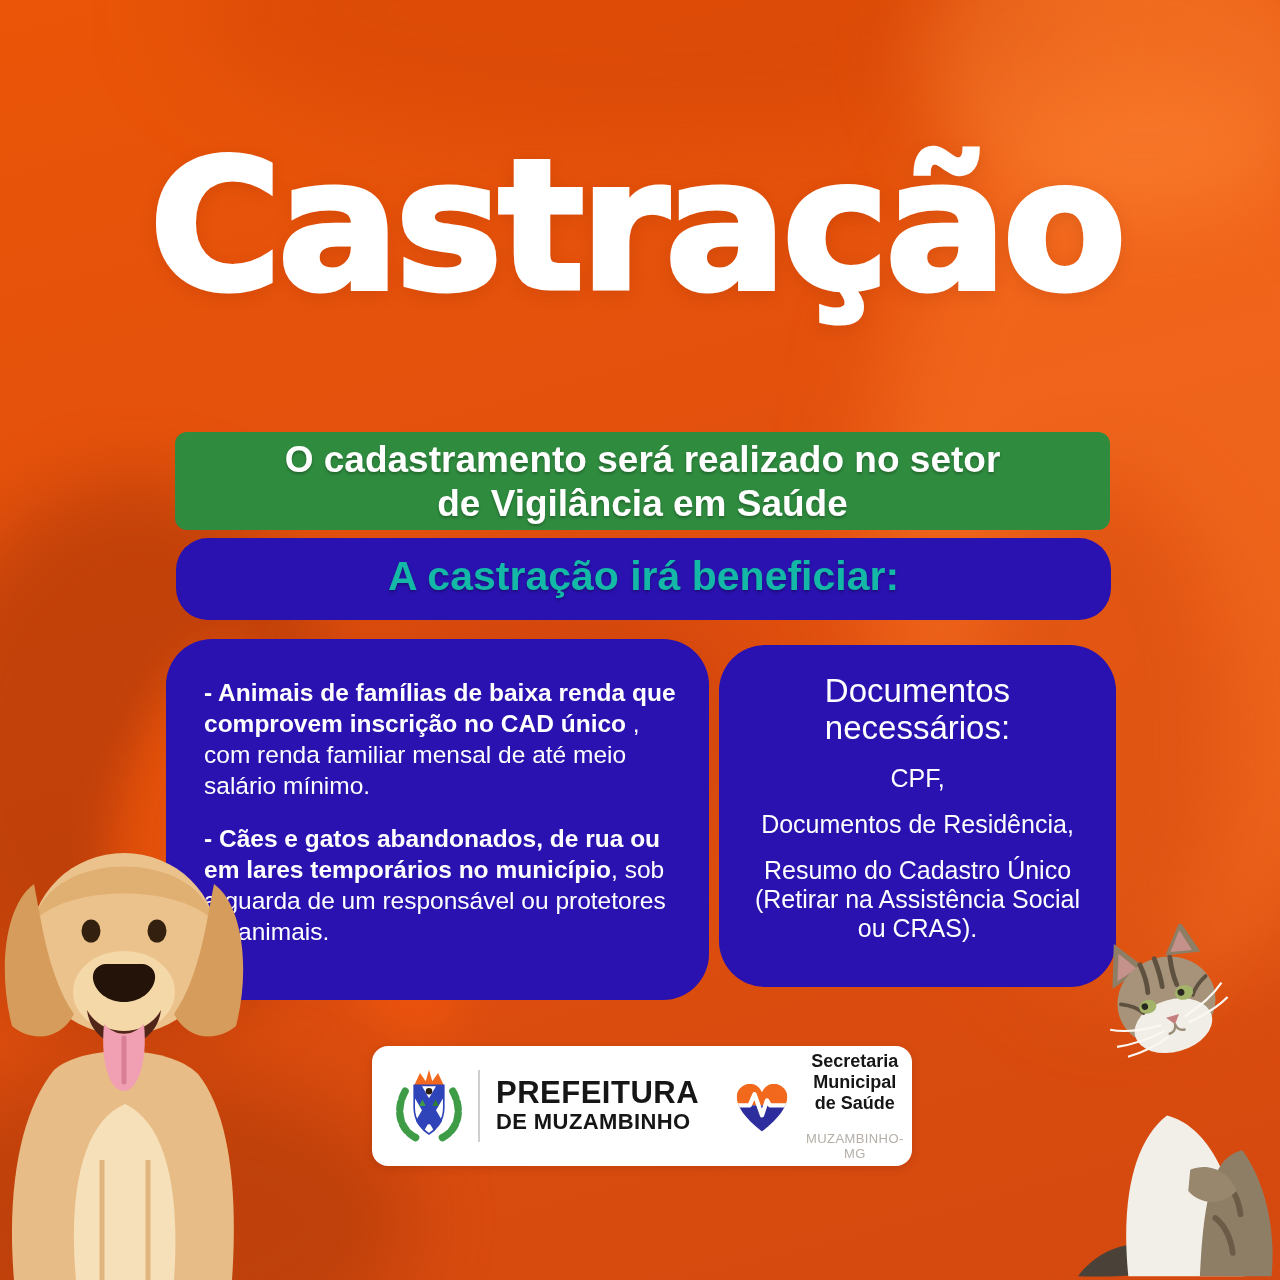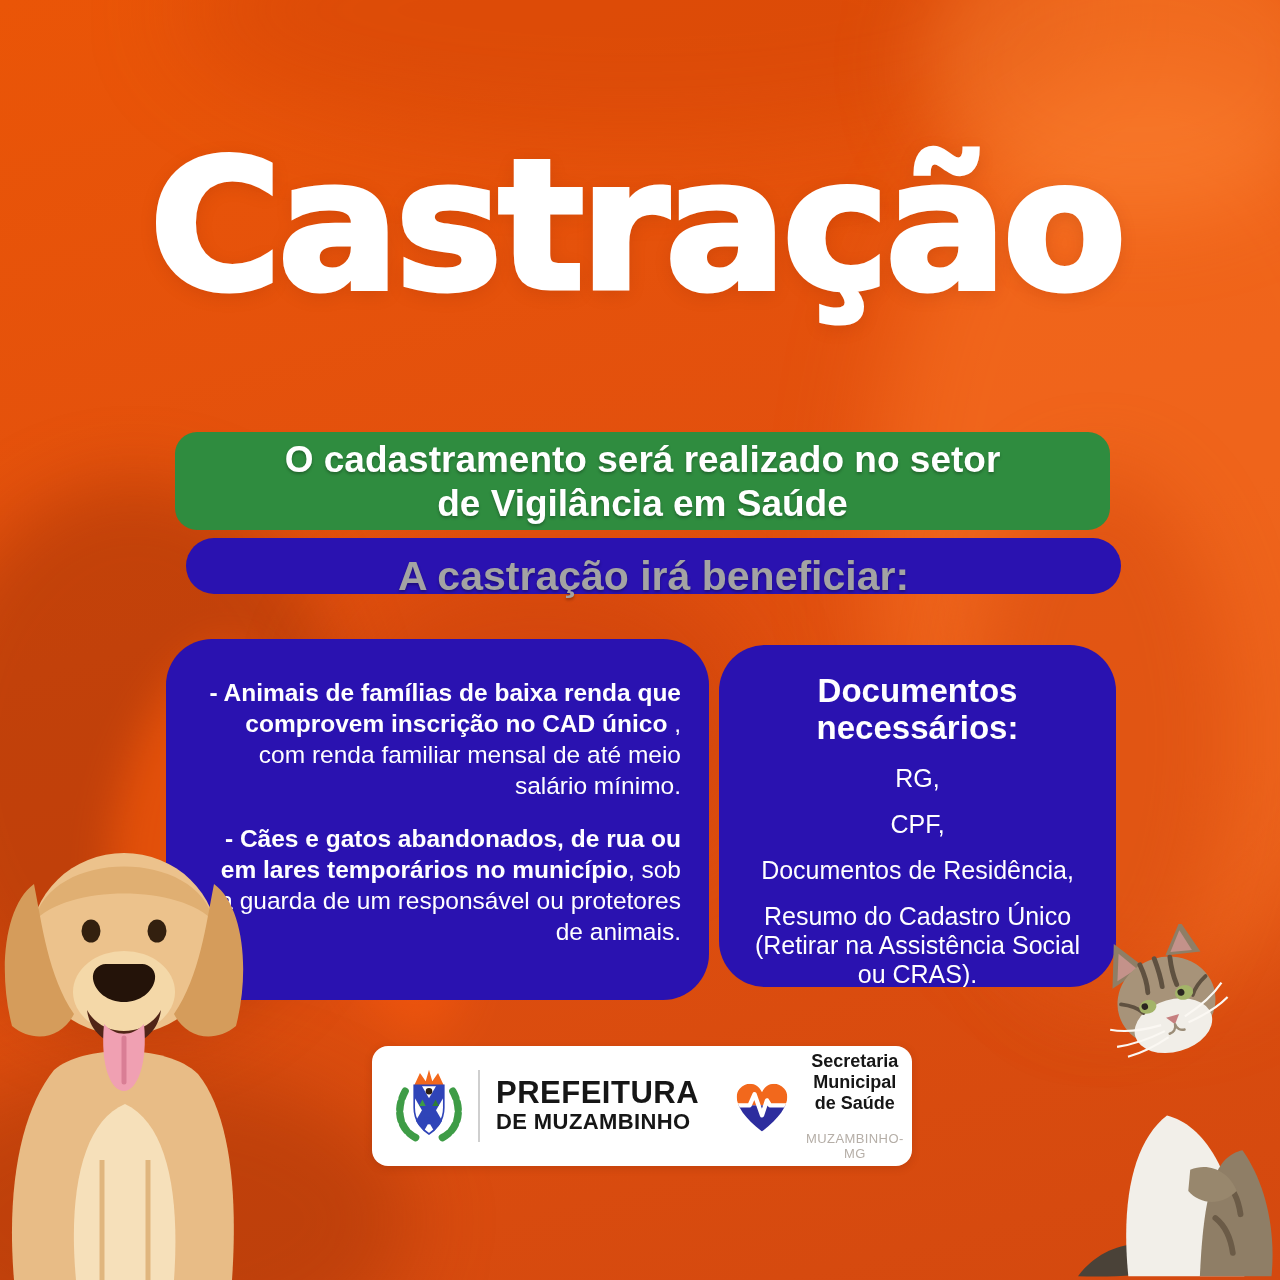--- a/index.html
+++ b/index.html
@@ -22,38 +22,38 @@
 
   
   .title{position:absolute;top:136px;left:0;right:8px;text-align:center;color:#fff;z-index:2;
          font-family:"DejaVu Sans","Liberation Sans",sans-serif;font-weight:bold;
          text-shadow:0 4px 18px rgba(130,35,0,.22);}
   .title-line1{font-size:180px;line-height:1.0;letter-spacing:-4px;-webkit-text-stroke:5px #fff;}
   .title-line2{font-size:125px;line-height:1.0;letter-spacing:-6px;-webkit-text-stroke:3px #fff;margin-top:-34px;}
 
   
   .reg-banner{position:absolute;left:175px;top:432px;width:935px;height:98px;z-index:2;
-    background:#2f8c3f;border-radius:22px;color:#fff;text-align:center;
+    background:#2f8c3f;border-radius:12px;color:#fff;text-align:center;
     font-weight:bold;font-size:37px;line-height:44px;padding-top:6px;box-sizing:border-box;
     text-shadow:0 2px 3px rgba(0,0,0,.28);}
-  .ben-banner{position:absolute;left:186px;top:538px;width:935px;height:56px;z-index:2;
-    background:#2a12b0;border-radius:32px;color:#a3a3a3;text-align:center;
+  .ben-banner{position:absolute;left:176px;top:538px;width:935px;height:82px;z-index:2;
+    background:#2a12b0;border-radius:32px;color:#14b8a6;text-align:center;
     font-weight:bold;font-size:41px;line-height:77px;text-shadow:0 2px 3px rgba(0,0,0,.3);}
 
   
   .benefits-card{position:absolute;left:166px;top:639px;width:543px;height:361px;z-index:2;
     background:#2a12b0;border-radius:46px;color:#fff;box-sizing:border-box;
-    padding:38px 28px 0 38px;font-size:24.5px;line-height:31px;overflow:hidden;text-align:right;}
+    padding:38px 28px 0 38px;font-size:24.5px;line-height:31px;overflow:hidden;}
   .benefits-card p{margin:0;}
   .benefits-card p + p{margin-top:22px;}
   .benefits-card b{font-weight:bold;}
   .documents-card{position:absolute;left:719px;top:645px;width:397px;height:342px;z-index:2;
     background:#2a12b0;border-radius:46px;color:#fff;box-sizing:border-box;
     padding:27px 22px 0;text-align:center;overflow:hidden;}
-  .doc-title{font-size:33px;line-height:37px;font-weight:bold;margin:0 30px 18px;}
+  .doc-title{font-size:33px;line-height:37px;font-weight:normal;margin:0 30px 18px;}
   .doc-item{font-size:25px;line-height:29px;margin-bottom:17px;}
   .doc-item:last-child{margin-bottom:0;}
 
   
   .footer-badge{position:absolute;left:372px;top:1046px;width:540px;height:120px;z-index:4;
     background:#fff;border-radius:16px;display:flex;align-items:center;
     padding:0 20px;box-sizing:border-box;box-shadow:0 2px 8px rgba(90,20,0,.18);}
   .crest{width:74px;height:80px;flex:0 0 auto;}
   .footer-divider{width:2px;height:72px;background:#cfcfcf;margin:0 16px 0 12px;flex:0 0 auto;}
   .pref{color:#161616;}
@@ -96,21 +96,20 @@
     <span>A castração irá beneficiar:</span>
   </div>
 
   <div class="benefits-card">
     <p><b>- Animais de famílias de baixa renda que comprovem  inscrição no CAD único</b><span> , com renda familiar mensal de até meio salário mínimo.</span></p>
     <p><b>- Cães e gatos abandonados, de rua ou em lares temporários no município</b><span>, sob a guarda de um responsável ou protetores de animais.</span></p>
   </div>
 
   <div class="documents-card">
     <div class="doc-title">Documentos necessários:</div>
-    <div class="doc-item">RG,</div>
     <div class="doc-item">CPF,</div>
     <div class="doc-item">Documentos de Residência,</div>
     <div class="doc-item">Resumo do Cadastro Único (Retirar na Assistência Social ou CRAS).</div>
   </div>
 
   <div class="footer-badge">
     <svg class="crest" viewBox="0 0 90 92">
       <path d="M16,28 C4,50 8,76 32,86" fill="none" stroke="#3e9c46" stroke-width="9" stroke-dasharray="9 5" stroke-linecap="round"></path>
       <path d="M74,28 C86,50 82,76 58,86" fill="none" stroke="#3e9c46" stroke-width="9" stroke-dasharray="9 5" stroke-linecap="round"></path>
       <path d="M27,21 L34,6 L41,16 L45,2 L49,16 L56,6 L63,21 Z" fill="#f2681c"></path>

